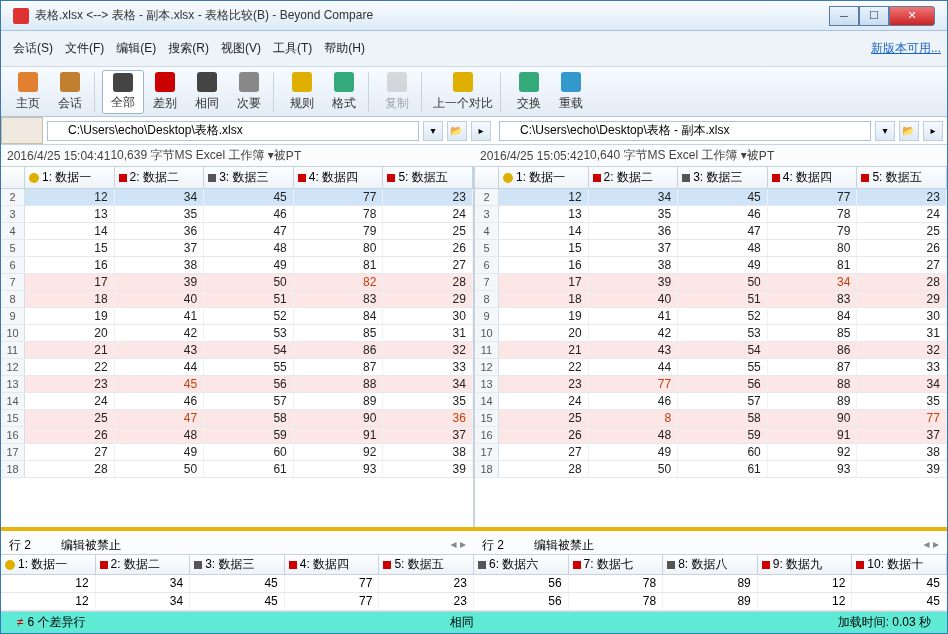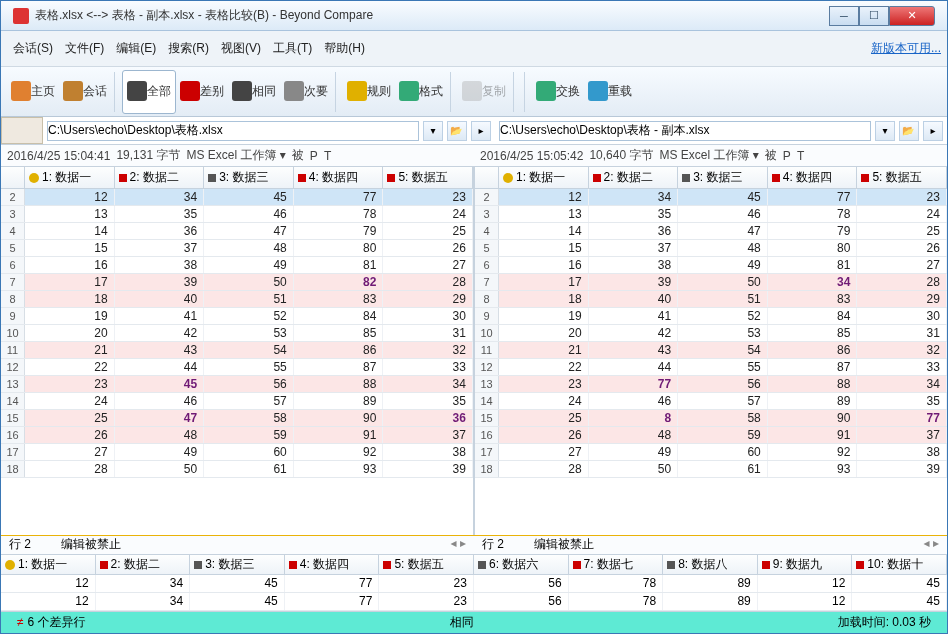--- a/index.html
+++ b/index.html
@@ -8,51 +8,51 @@
 .titlebar .icon{width:16px;height:16px;margin-right:6px;background:#d33;border-radius:2px}
 .titlebar .title{flex:1;color:#333}
 .winbtns{display:flex;gap:0;margin-left:auto}
 .winbtn{width:30px;height:20px;border:1px solid #5a7ca0;background:linear-gradient(#eaf2fb,#c9ddf1);display:flex;align-items:center;justify-content:center;font-size:11px;color:#2b4660}
 .winbtn.max{border-radius:0}
 .winbtn.close{background:linear-gradient(#e77,#c22);color:#fff;width:46px;border-top-right-radius:3px;border-bottom-right-radius:3px}
 .menubar{height:36px;background:#eef3f8;display:flex;align-items:center;padding:0 6px;border-bottom:1px solid #cfd9e3}
 .menubar .mitem{padding:2px 6px;color:#222}
 .menubar .update{margin-left:auto;color:#1864c7;text-decoration:underline}
 .toolbar{height:50px;background:linear-gradient(#f7fbff,#e3ecf5);display:flex;align-items:center;padding:2px 6px;border-bottom:1px solid #b8c8d8;gap:0}
-.tbtn{display:flex;flex-direction:row;align-items:center;justify-content:space-between;min-width:42px;height:44px;padding:2px 4px;color:#333}
+.tbtn{display:flex;flex-direction:column;align-items:center;justify-content:space-between;min-width:42px;height:44px;padding:2px 4px;color:#333}
 .tbtn .ticon{width:20px;height:20px;margin-bottom:2px}
 .tbtn.sel{background:#fff;border:1px solid #9cb6cf;border-radius:3px}
 .tsep{width:5px;height:40px;border-left:1px solid #c6d4e2;margin:0 3px}
 .pathrow{height:28px;display:flex;align-items:stretch;border-bottom:1px solid #c6d2de}
 .pathrow .tabicon{width:42px;background:#efe9e0;border:1px solid #c8bfa9;display:flex;align-items:center;justify-content:center}
 .pathline{width:6px;background:#d33;margin:4px 2px}
 .pane{flex:1;display:flex;align-items:center;gap:4px;padding:0 4px}
-.pathinput{flex:1;height:20px;border:1px solid #abc3da;background:#fff;padding:1px 0}
+.pathinput{flex:1;height:20px;border:1px solid #abc3da;background:#fff;padding:1px 20px}
 .smallbtn{width:20px;height:20px;border:1px solid #bcd0e4;background:linear-gradient(#f6faff,#dde9f5);display:flex;align-items:center;justify-content:center;font-size:10px}
 .inforow{height:22px;display:flex;border-bottom:1px solid #c6d2de}
-.infocell{flex:1;display:flex;align-items:center;gap:6px;padding:0 6px;background:#fafcfe}
+.infocell{flex:1;display:flex;align-items:center;padding:0 6px;background:#fafcfe}
 .dimtext{color:#444}
 .gridarea{flex:1;display:flex;min-height:0}
 .gridpane{flex:1;display:flex;flex-direction:column;min-width:0;border-right:1px solid #c6d2de}
 .gridpane:last-child{border-right:none;border-left:1px solid #c6d2de}
 .ghdr{height:22px;display:flex;background:linear-gradient(#fdfefe,#eef3f8);border-bottom:1px solid #c6d2de}
 .ghdr .rowh{width:24px;border-right:1px solid #c6d2de;display:flex;align-items:center;justify-content:center}
 .ghdr .colh{flex:1;min-width:0;border-right:1px solid #c6d2de;display:flex;align-items:center;padding:0 4px;gap:3px}
 .keyicon{width:10px;height:10px;background:#e0b000;border-radius:50%;display:inline-block}
 .sq{width:8px;height:8px;display:inline-block}
 .gbody{flex:1;overflow:hidden}
 .grow{height:17px;display:flex;border-bottom:1px solid #e4e9ee}
 .grow .rh{width:24px;border-right:1px solid #d7dee5;background:#f4f7fa;text-align:center;line-height:16px;color:#555;font-size:11px}
 .grow .cell{flex:1;border-right:1px solid #eef1f5;text-align:right;padding-right:6px;line-height:16px;color:#222}
 .grow.diff{background:#fce6e6}
 .grow.diff .cell{background:#fce6e6}
 .grow.sel{background:#cfe5f7}
 .grow.sel .cell{background:#cfe5f7}
-.grow .cell.chg{color:#701a75;font-weight:700}
-.bottomlabel{height:20px;display:flex;align-items:flex-start;border-top:1px solid #eab308;border-bottom:1px solid #c6d2de;background:#fafcfe}
+.grow .cell.chg{color:#c2410c;font-weight:400}
+.bottomlabel{height:28px;display:flex;align-items:flex-end;border-top:4px solid #eab308;border-bottom:1px solid #c6d2de;background:#fafcfe}
 .bottomlabel .half{flex:1;display:flex;padding:0 8px;gap:30px}
 .detailhdr{height:20px;display:flex;border-bottom:1px solid #c6d2de;background:linear-gradient(#fdfefe,#eef3f8)}
 .detailhdr .dcol{flex:1;border-right:1px solid #c6d2de;display:flex;align-items:center;padding:0 4px;gap:3px}
 .detailrows{height:36px}
 .drow{height:18px;display:flex;border-bottom:1px solid #e4e9ee}
 .drow .dc{flex:1;border-right:1px solid #eef1f5;text-align:right;padding-right:6px;line-height:17px}
 .statusbar{height:22px;background:#5eead4;border-top:1px solid #c6d2de;display:flex;align-items:center;padding:0 6px}
 .statusbar .sseg{padding:0 10px}
 .diffmark{color:#c00;margin-right:4px}
 </style>
@@ -114,20 +114,24 @@
     <div class="tbtn">
       <div class="ticon" style="background: rgb(51, 170, 119); border-radius: 3px;"></div>
       <span>格式</span>
     </div>
     <div class="tsep"></div>
     <div class="tbtn" style="opacity: 0.4;">
       <div class="ticon" style="background: rgb(170, 170, 170); border-radius: 3px;"></div>
       <span>复制</span>
     </div>
     <div class="tsep"></div>
+    <div class="tbtn">
+      <div class="ticon" style="background: rgb(224, 176, 0); border-radius: 3px;"></div>
+      <span>上一个对比</span>
+    </div>
     <div class="tsep"></div>
     <div class="tbtn">
       <div class="ticon" style="background: rgb(51, 170, 119); border-radius: 3px;"></div>
       <span>交换</span>
     </div>
     <div class="tbtn">
       <div class="ticon" style="background: rgb(51, 153, 204); border-radius: 3px;"></div>
       <span>重载</span>
     </div>
   </div>
@@ -147,21 +151,21 @@
   <input class="pathinput" value="C:\Users\echo\Desktop\表格 - 副本.xlsx" style="">
   <div class="smallbtn">▾</div>
   <div class="smallbtn">📂</div>
   <div class="smallbtn">▸</div>
  </div>
 </div>
 
 <div class="inforow">
  <div class="infocell" id="leftinfo">
       <span class="dimtext">2016/4/25 15:04:41</span>
-      <span class="dimtext">19,131 字节</span>
+      <span class="dimtext">10,639 字节</span>
       <span class="dimtext">MS Excel 工作簿 ▾</span>
       <span class="dimtext">被</span>
       <span class="dimtext">P</span>
       <span class="dimtext">T</span>
     </div>
  <div class="infocell" id="rightinfo">
       <span class="dimtext">2016/4/25 15:05:42</span>
       <span class="dimtext">10,640 字节</span>
       <span class="dimtext">MS Excel 工作簿 ▾</span>
       <span class="dimtext">被</span>

